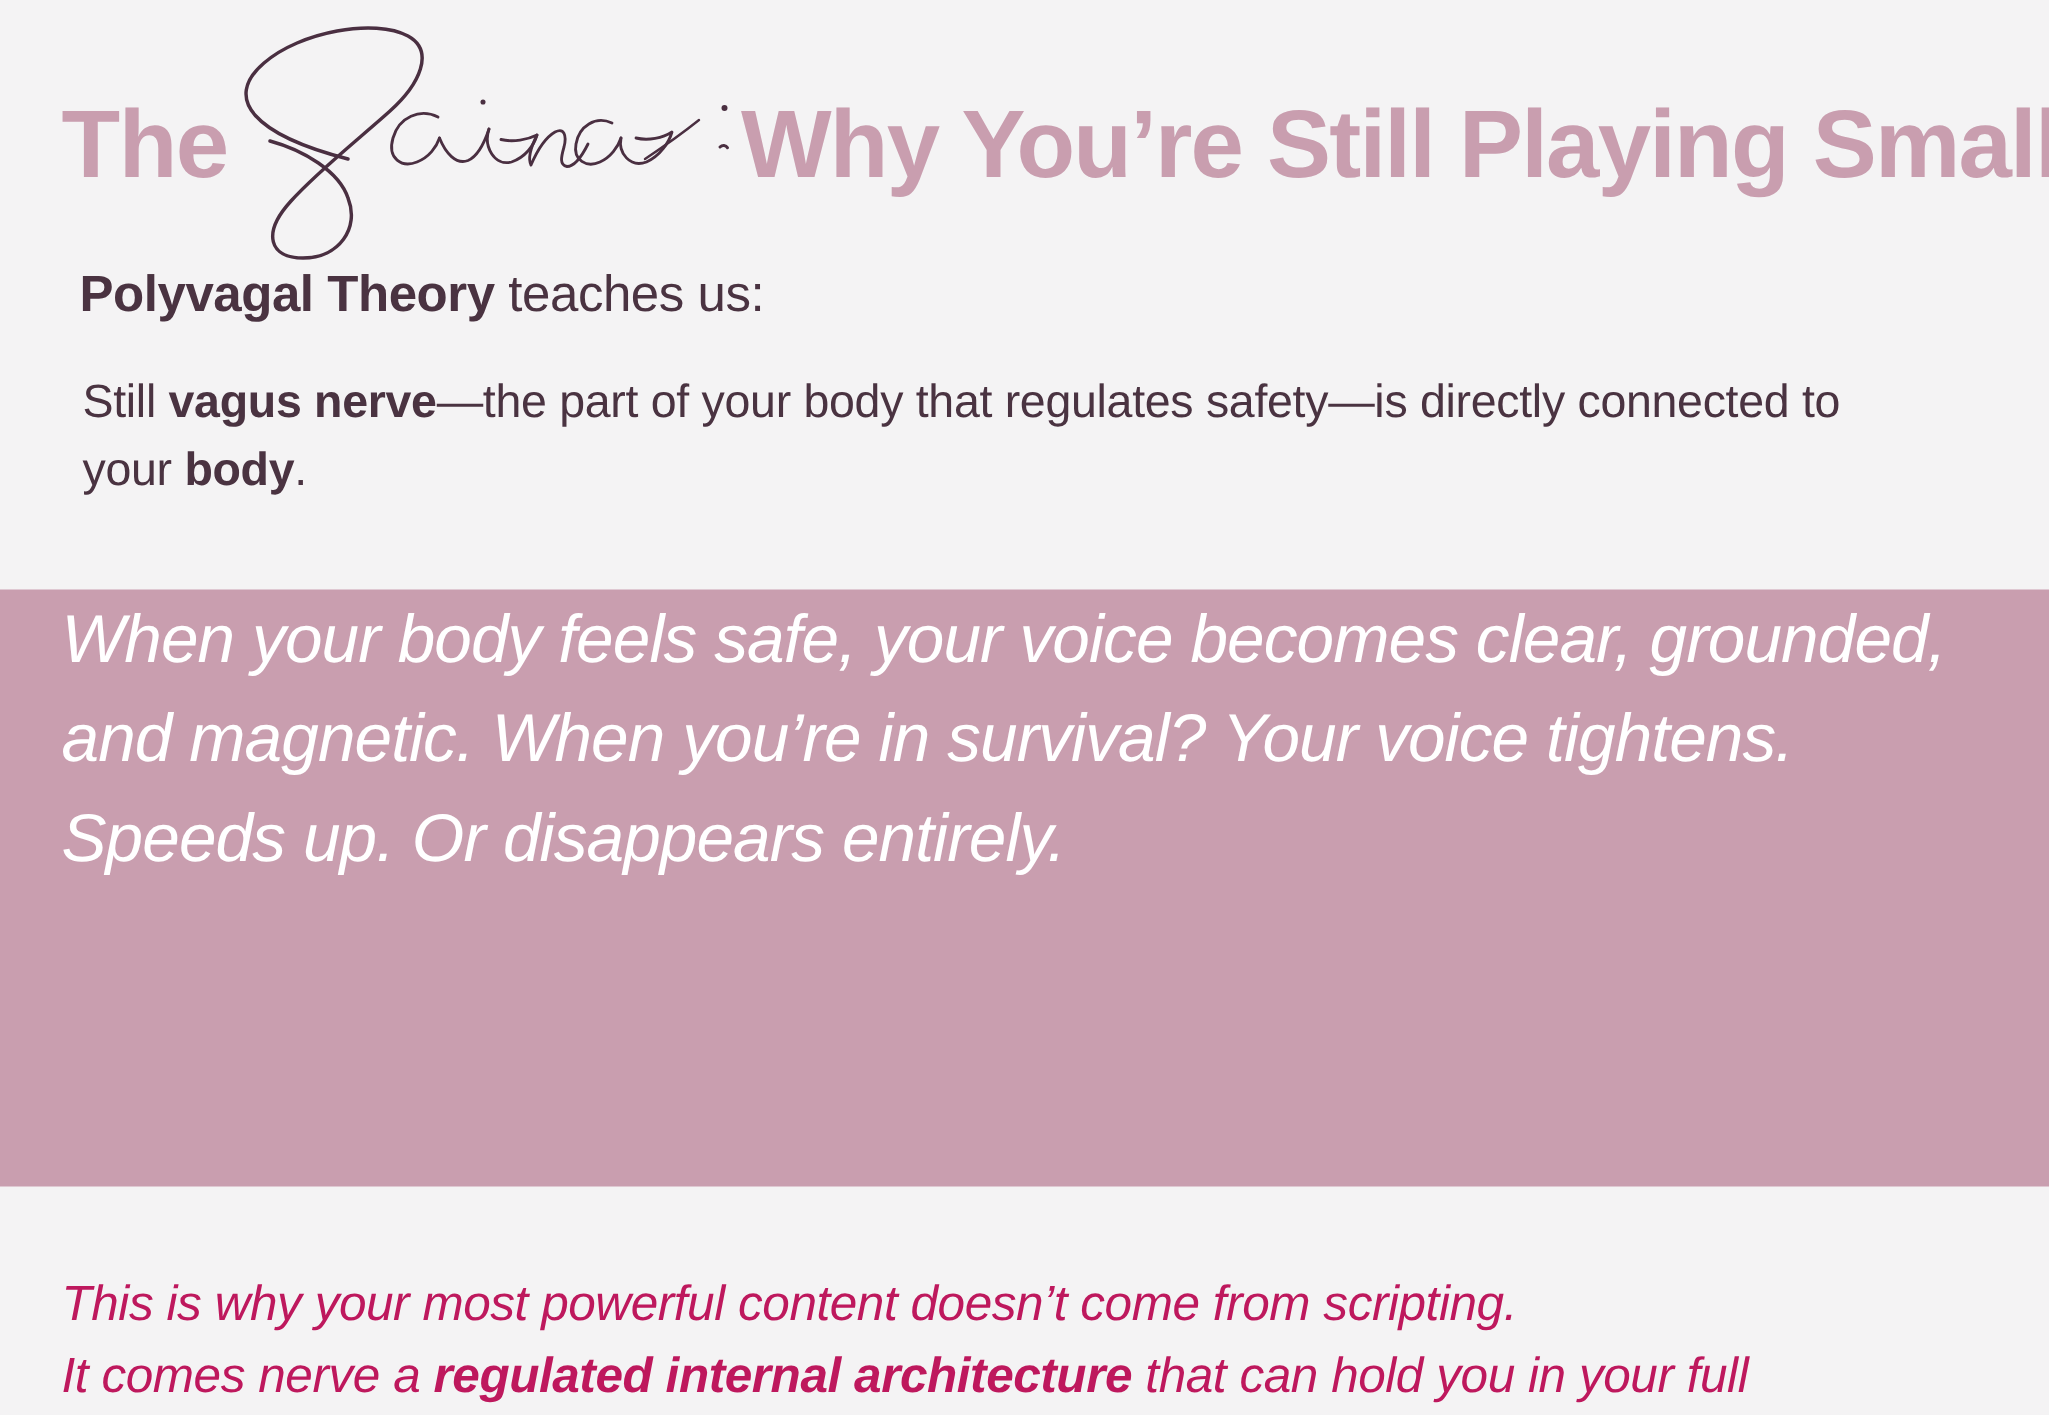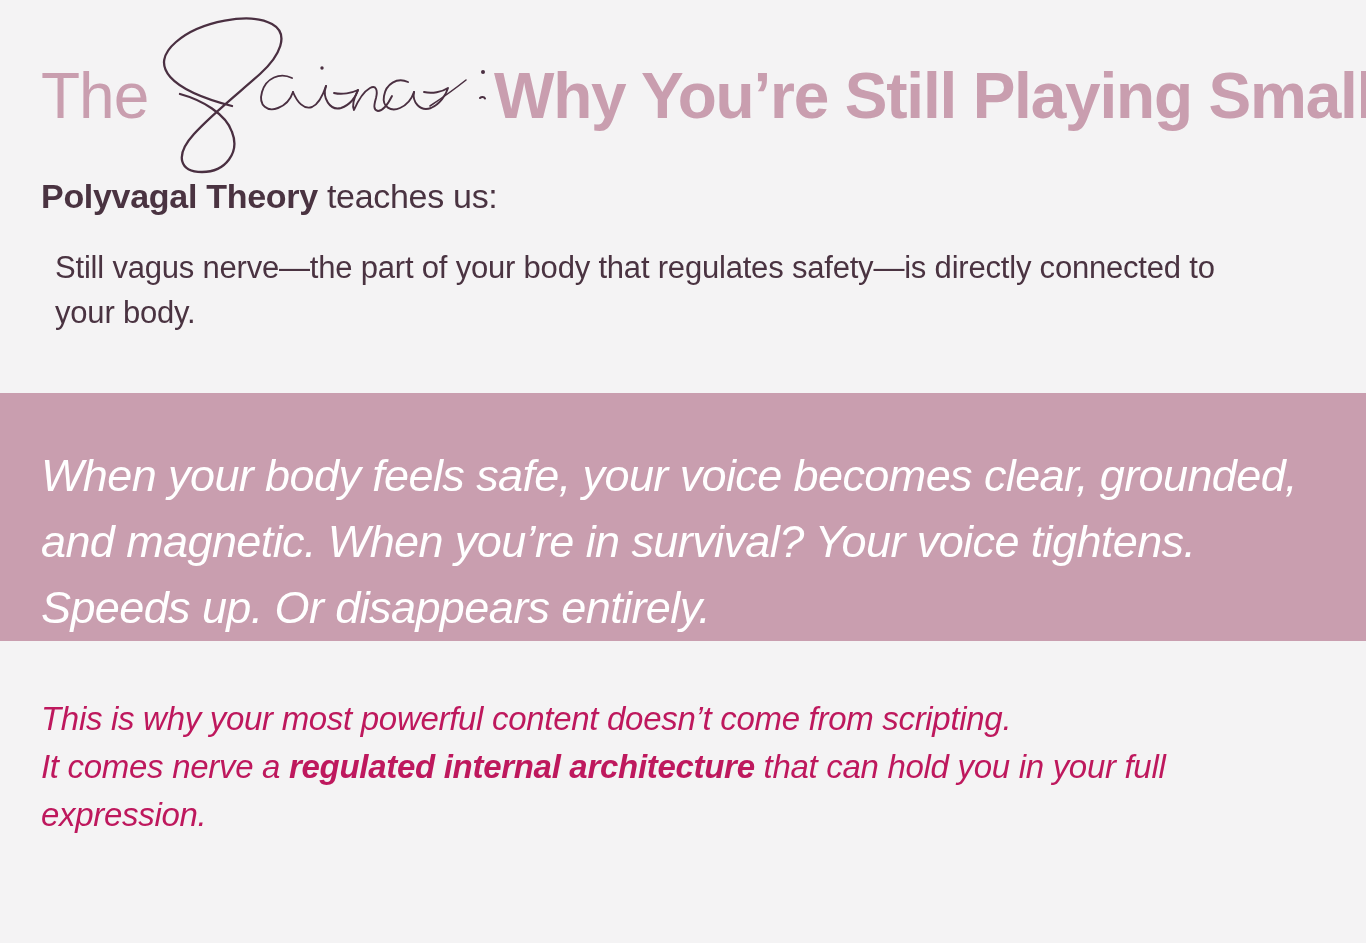--- a/index.html
+++ b/index.html
@@ -28,21 +28,21 @@
     position: relative;
     height: 178px;
     width: 100%;
     flex: none;
   }
   .title-word-the {
     position: absolute;
     left: 41px;
     top: 64px;
     font-size: 64px;
-    font-weight: normal;
+    font-weight: bold;
     letter-spacing: -1px;
     color: #c99eaf;
     line-height: 1;
     font-family: "Liberation Sans", sans-serif;
   }
   .title-script {
     position: absolute;
     left: 140px;
     top: -6px;
     width: 380px;
@@ -59,51 +59,51 @@
     letter-spacing: -1.2px;
     color: #c99eaf;
     line-height: 1;
     white-space: nowrap;
     font-family: "Liberation Sans", sans-serif;
   }
 
   
   .lead {
     margin: 0;
-    padding: 0 0 0 41px;
+    padding: 0 0 0 53px;
     font-size: 34px;
     line-height: 1.1;
     color: #4a3341;
     font-weight: 400;
     letter-spacing: -0.3px;
   }
   .lead b { font-weight: 700; }
 
   
   .subpara {
     margin: 31px 0 0 0;
     padding: 0 95px 0 55px;
     font-size: 31px;
     line-height: 1.45;
     color: #4a3341;
     font-weight: 400;
     letter-spacing: -0.2px;
   }
-  .subpara b { font-weight: 400; }
+  .subpara b { font-weight: 700; }
 
   
   .band {
     margin-top: 57px;
     width: 100%;
     background: #c99eaf;
-    height: 248px;
+    height: 398px;
     flex: none;
     box-sizing: border-box;
     display: flex;
-    align-items: flex-end;
+    align-items: flex-start;
   }
   .band-quote {
     margin: 0;
     padding: 0 20px 0 41px;
     font-size: 45px;
     line-height: 1.47;
     font-style: italic;
     color: #ffffff;
     font-weight: 400;
     letter-spacing: -0.6px;

